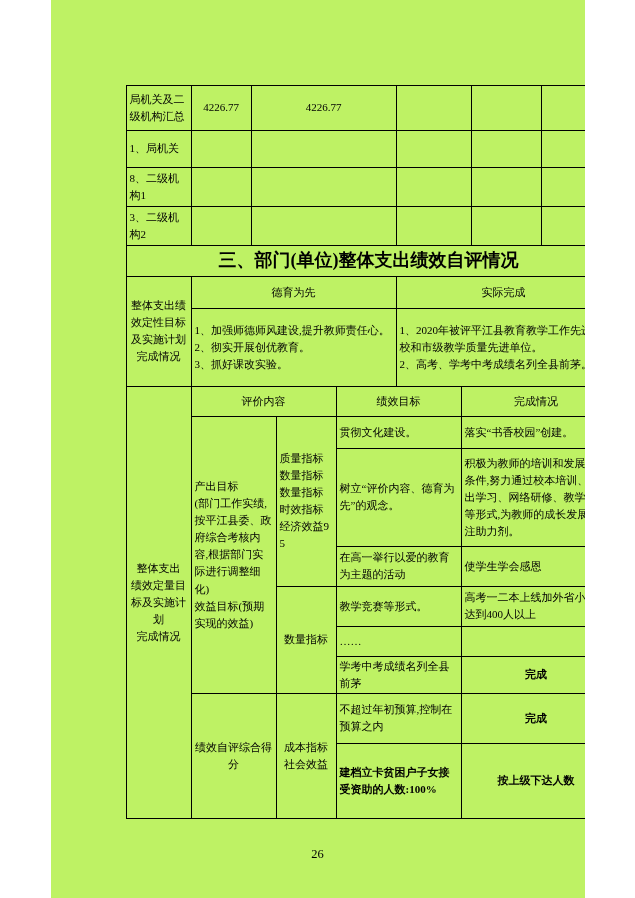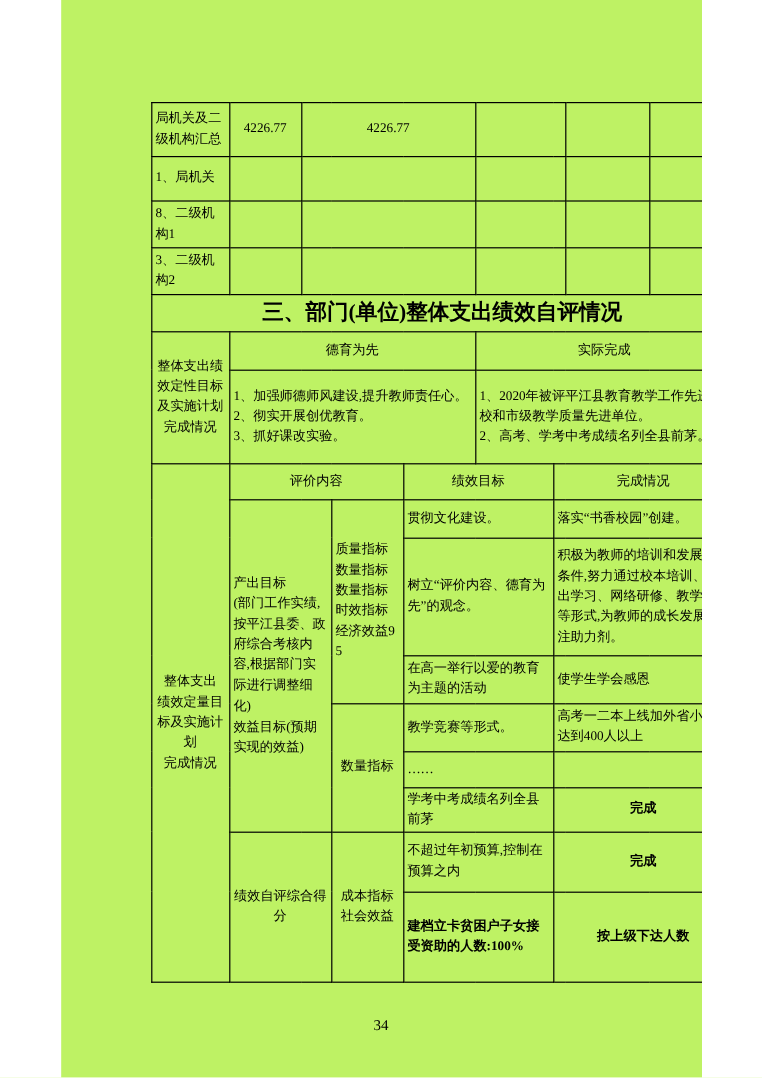--- a/index.html
+++ b/index.html
@@ -171,14 +171,14 @@
       <td colspan="2">不超过年初预算,控制在预算之内</td>
       <td colspan="3" class="c b">完成</td>
     </tr>
     <tr class="h75">
       <td colspan="2" class="b">建档立卡贫困户子女接受资助的人数:100%</td>
       <td colspan="3" class="c b">按上级下达人数</td>
     </tr>
   </tbody>
     </table>
 
-  <div class="page-number">34</div>
+  <div class="page-number">26</div>
 </div>
 
 </body></html>

